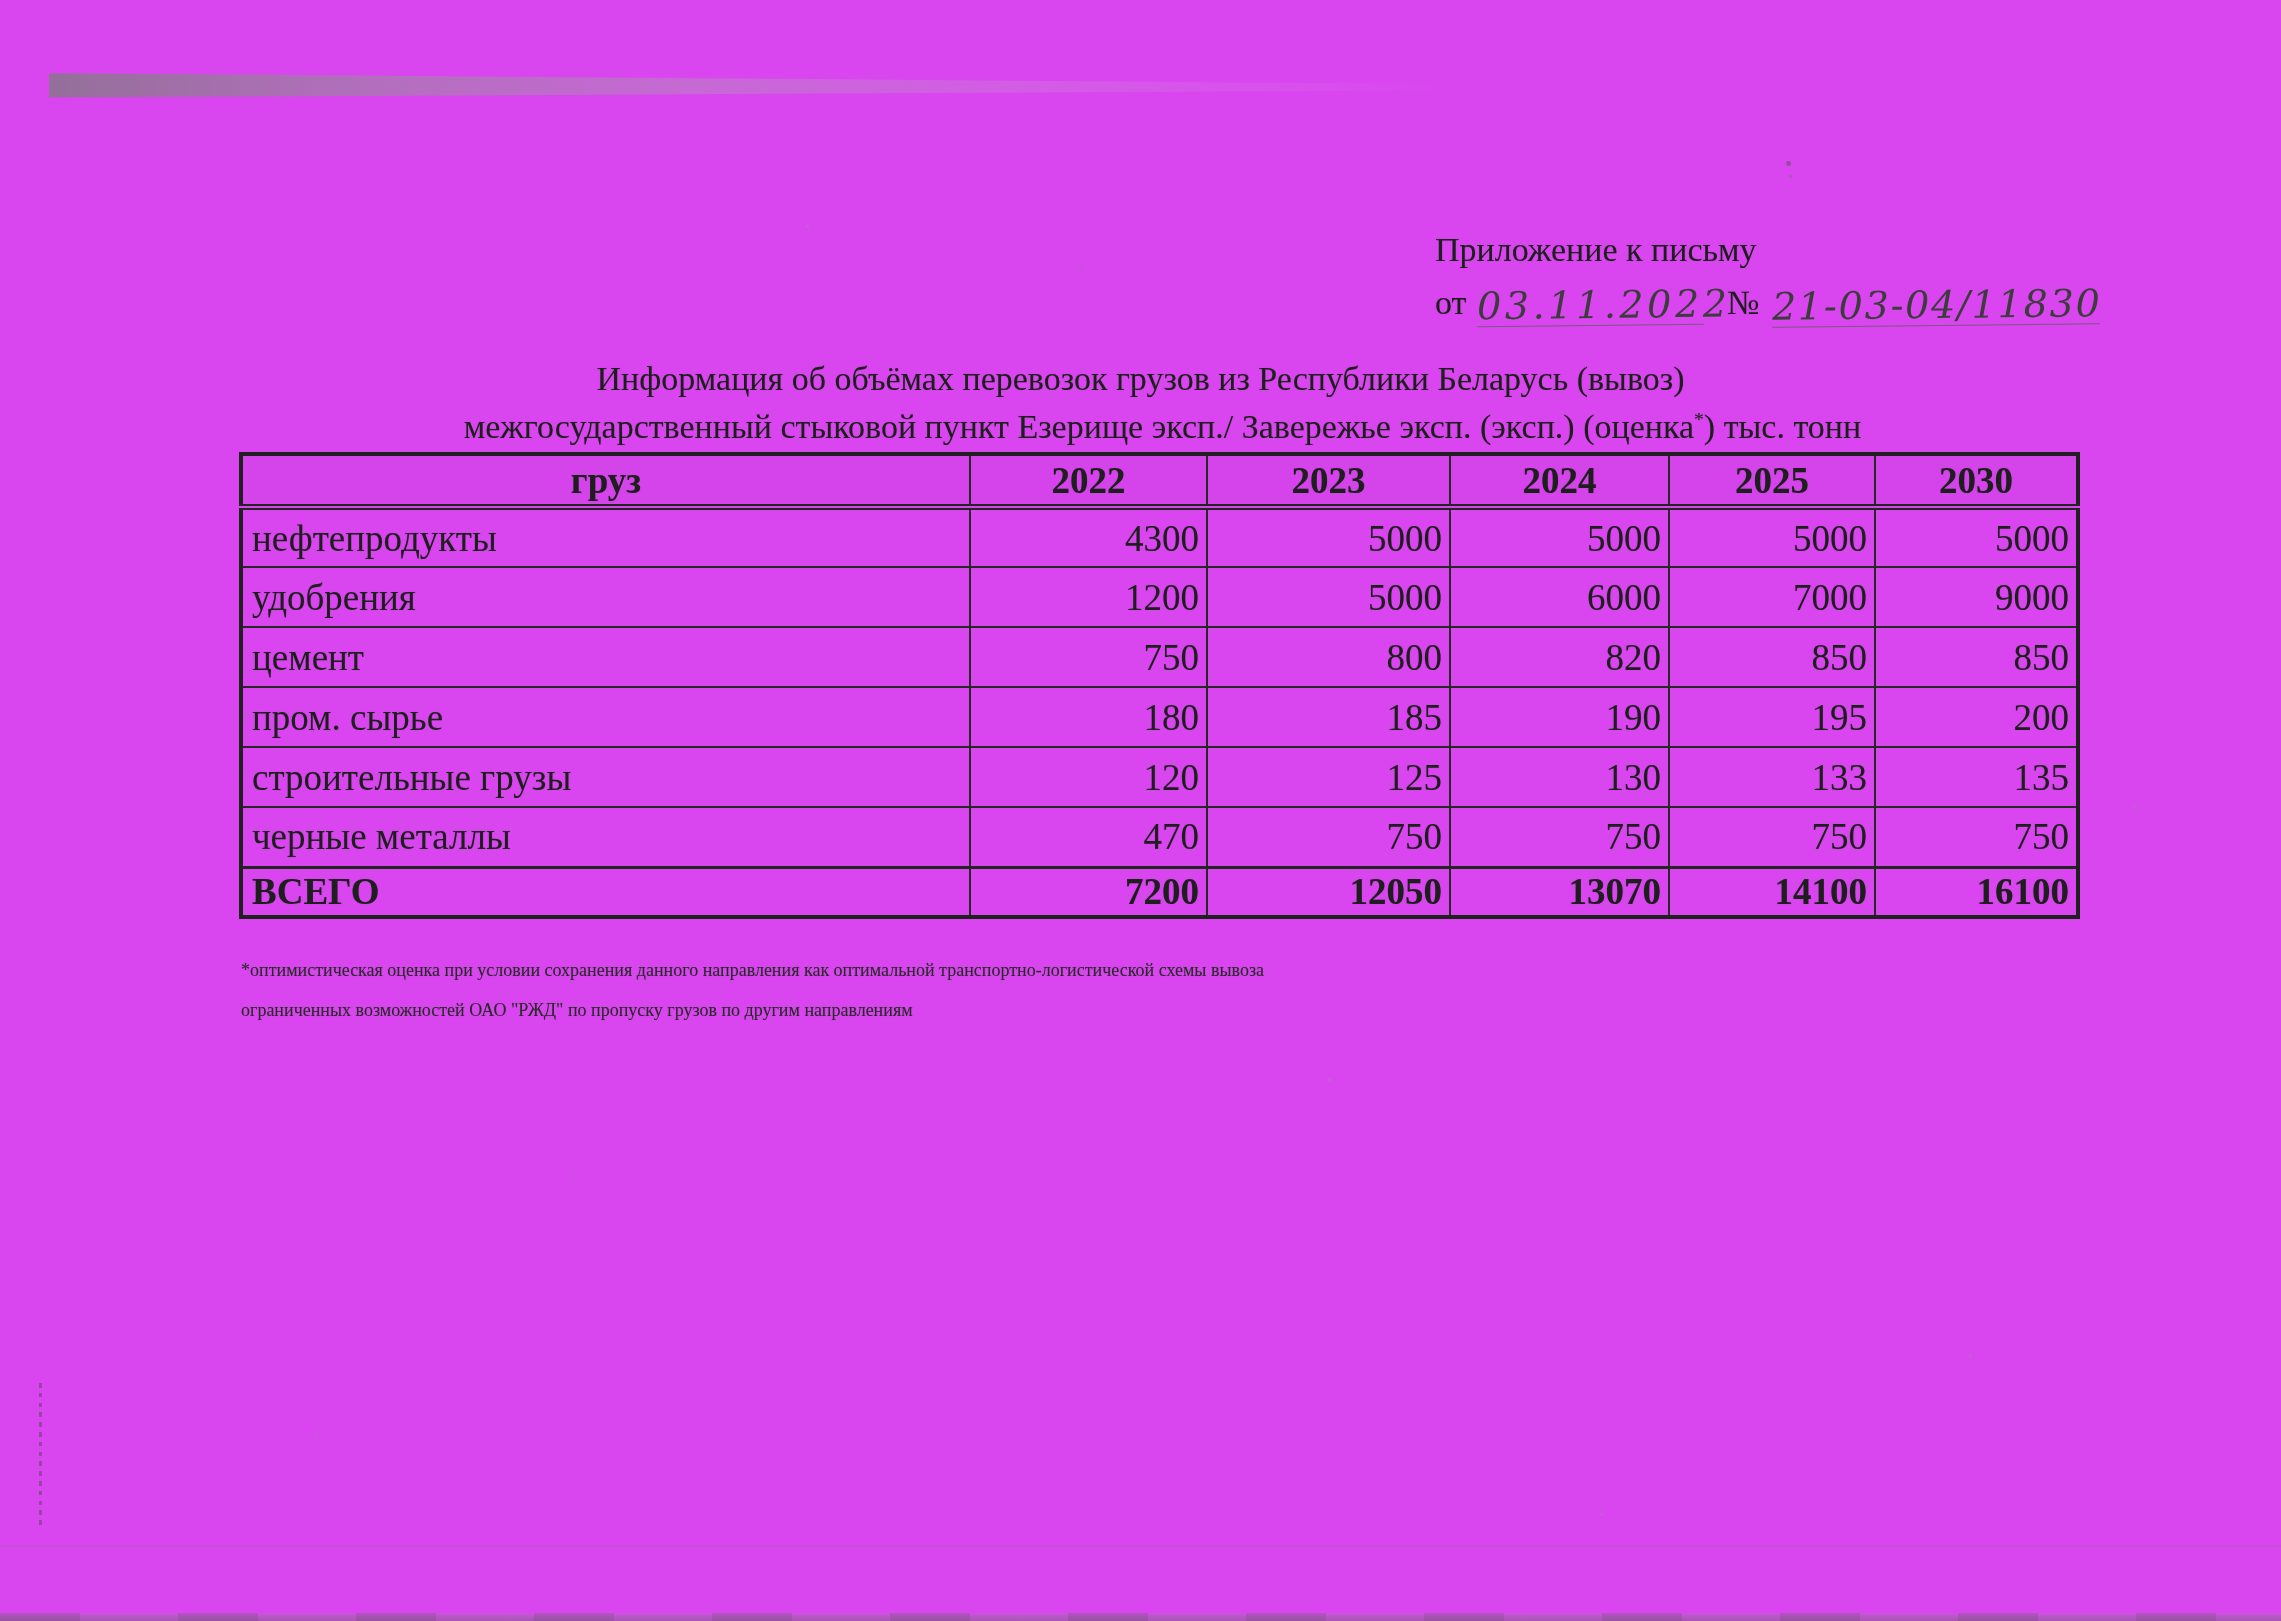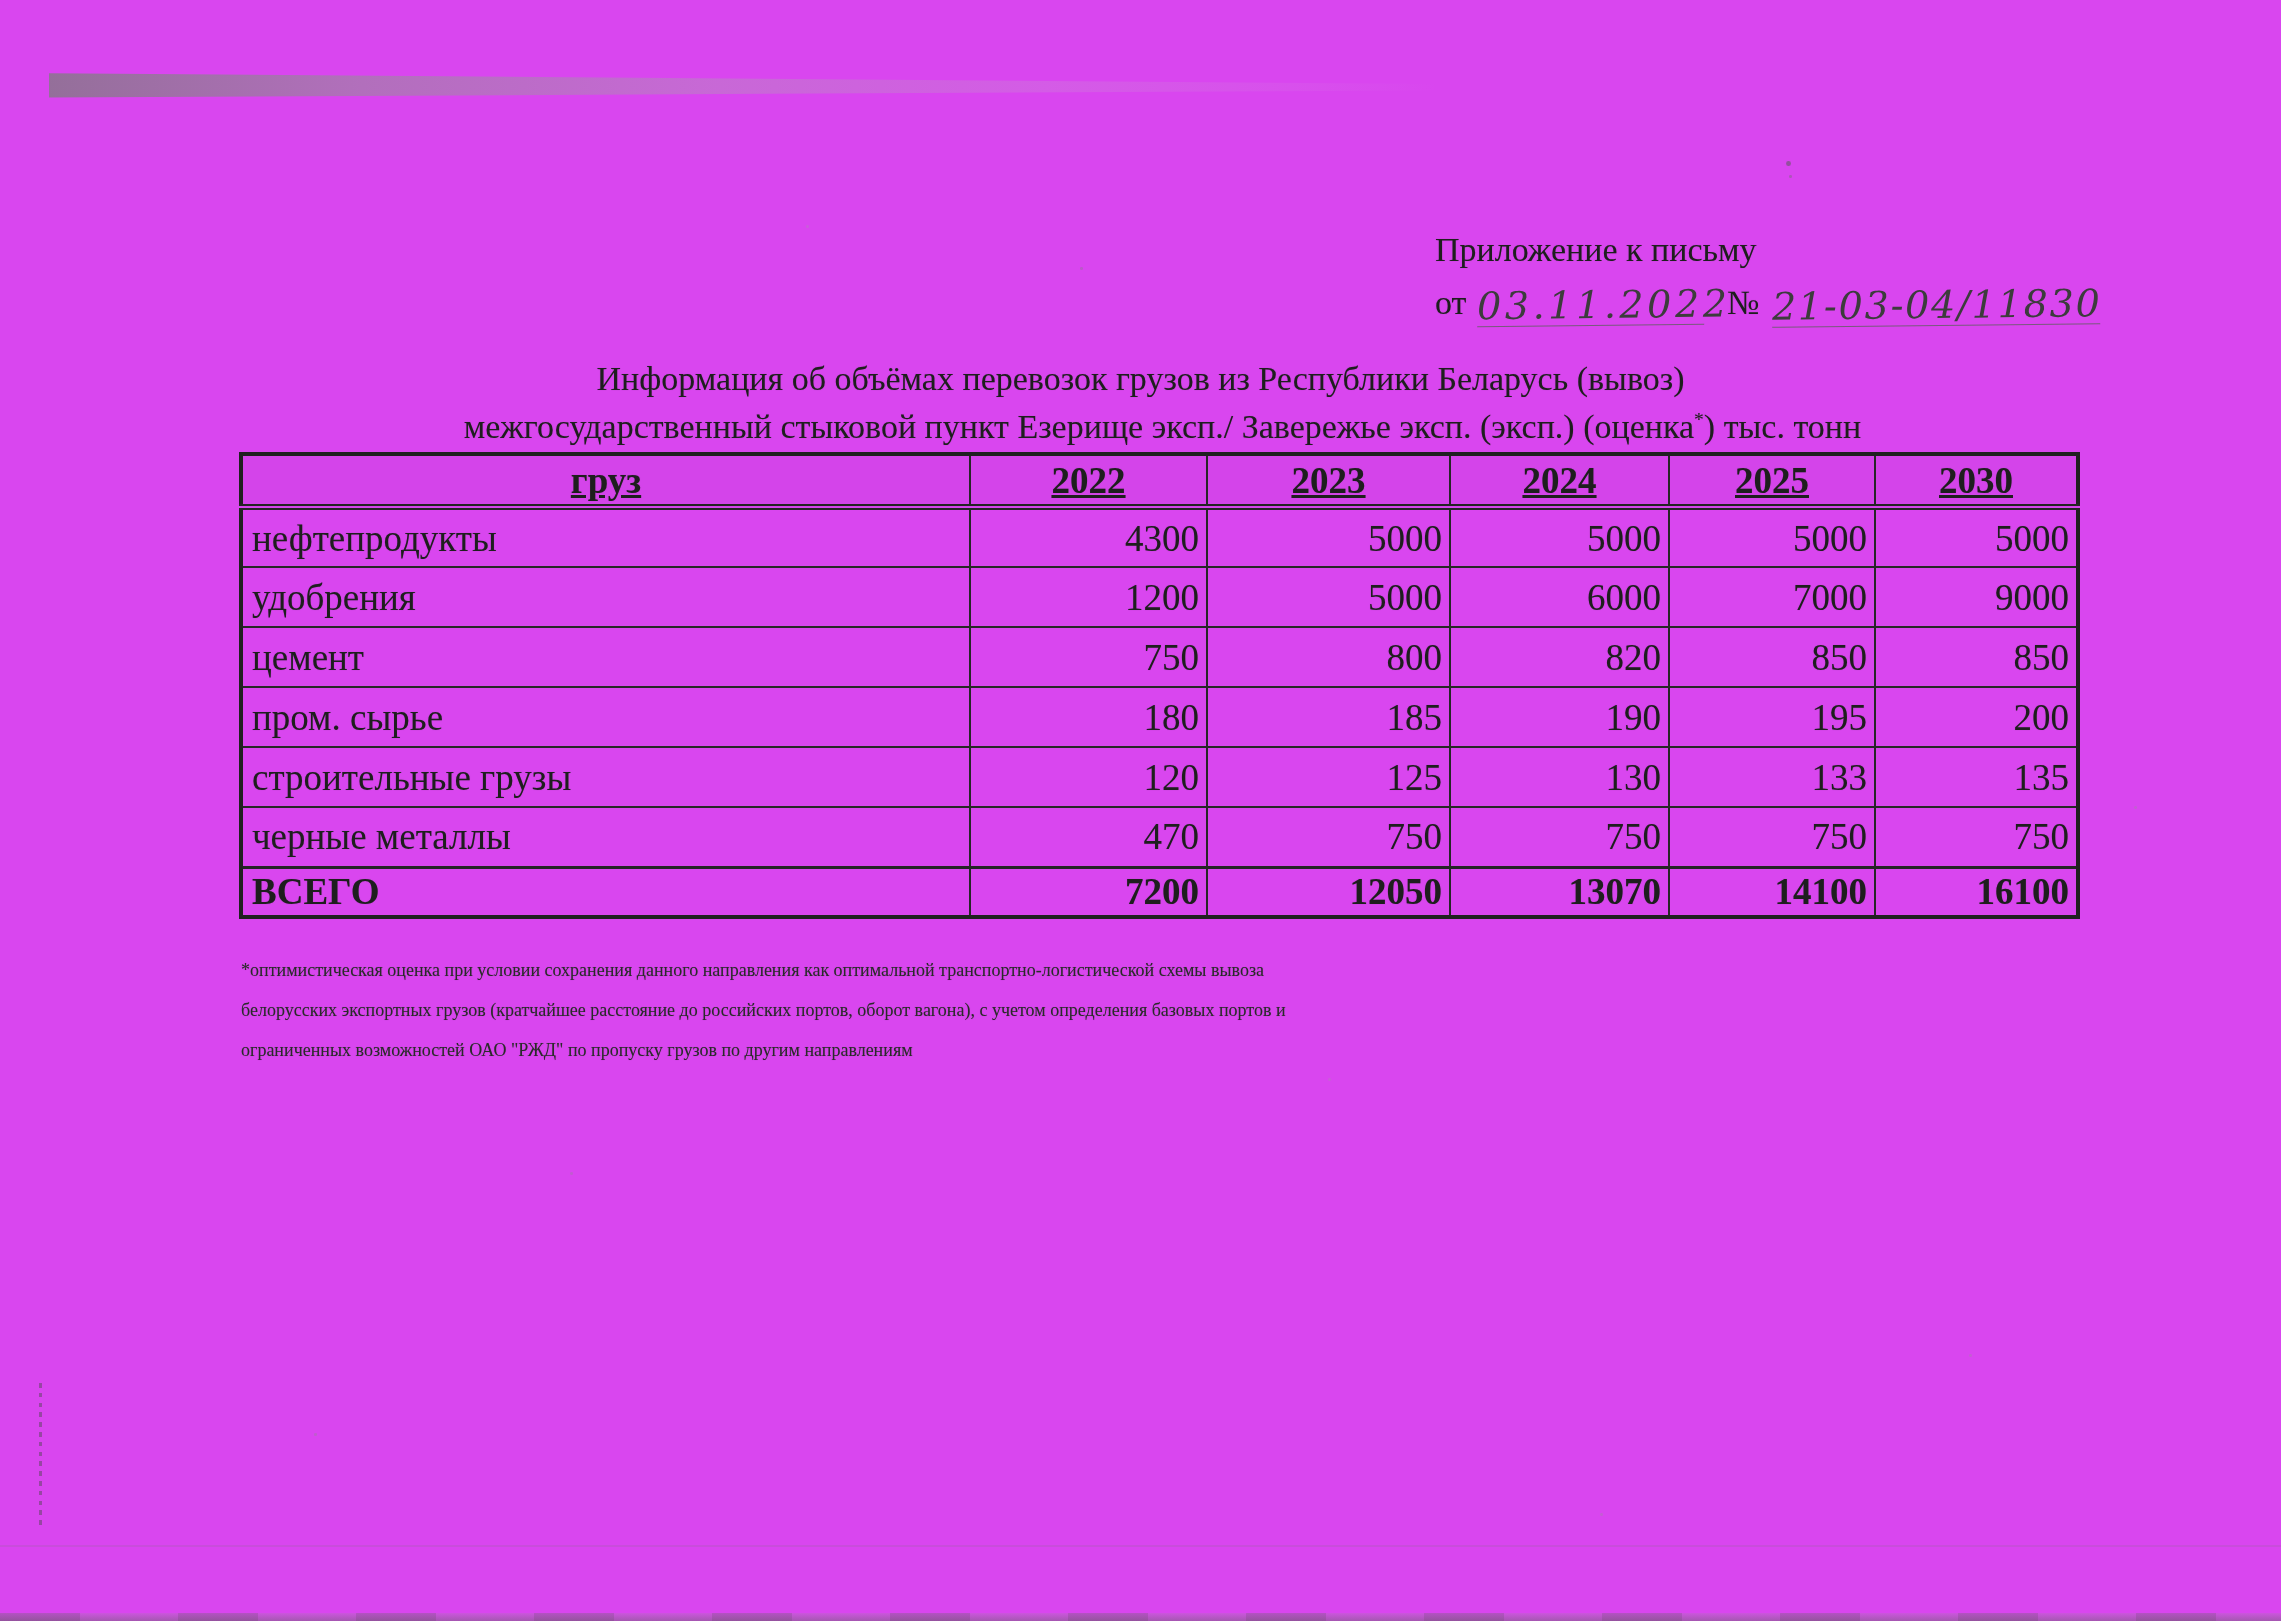--- a/index.html
+++ b/index.html
@@ -106,21 +106,20 @@
   }
   table.cargo, table.cargo th, table.cargo td {
     border: 2.7px solid #272727;
   }
   table.cargo { border: 4.5px solid #202020; }
   table.cargo thead th {
     border-bottom: 6.2px double #242424;
     font-weight: bold; text-align: center;
     height: 53px;
     background: rgba(0,0,0,0.02);
-    text-decoration: underline;
   }
   table.cargo td { height: 60px; vertical-align: middle; }
   td.row-label { text-align: left; padding-left: 9px; }
   td.val { text-align: right; padding-right: 7.1px; }
   tr.total-row td {
     font-weight: bold; height: 50px; font-size: 37px;
     border-top: 3.6px solid #242424;
   }
 
   
@@ -229,21 +228,20 @@
         <td class="val">12050</td>
         <td class="val">13070</td>
         <td class="val">14100</td>
         <td class="val">16100</td>
       </tr>
     </tbody>
   </table>
 
   <div class="footnote txt">
     <div>*оптимистическая оценка при условии сохранения данного направления как оптимальной транспортно-логистической схемы вывоза</div>
-    <div>белорусских экспортных грузов  (кратчайшее расстояние до российских портов, оборот вагона), с учетом определения базовых портов и</div>
     <div>ограниченных возможностей ОАО "РЖД" по пропуску грузов по другим направлениям</div>
   </div>
 
   <div class="fold-v"></div>
   <div class="fold-h"></div>
   <div class="bottom-edge"></div>
 
 </div>
 
 

